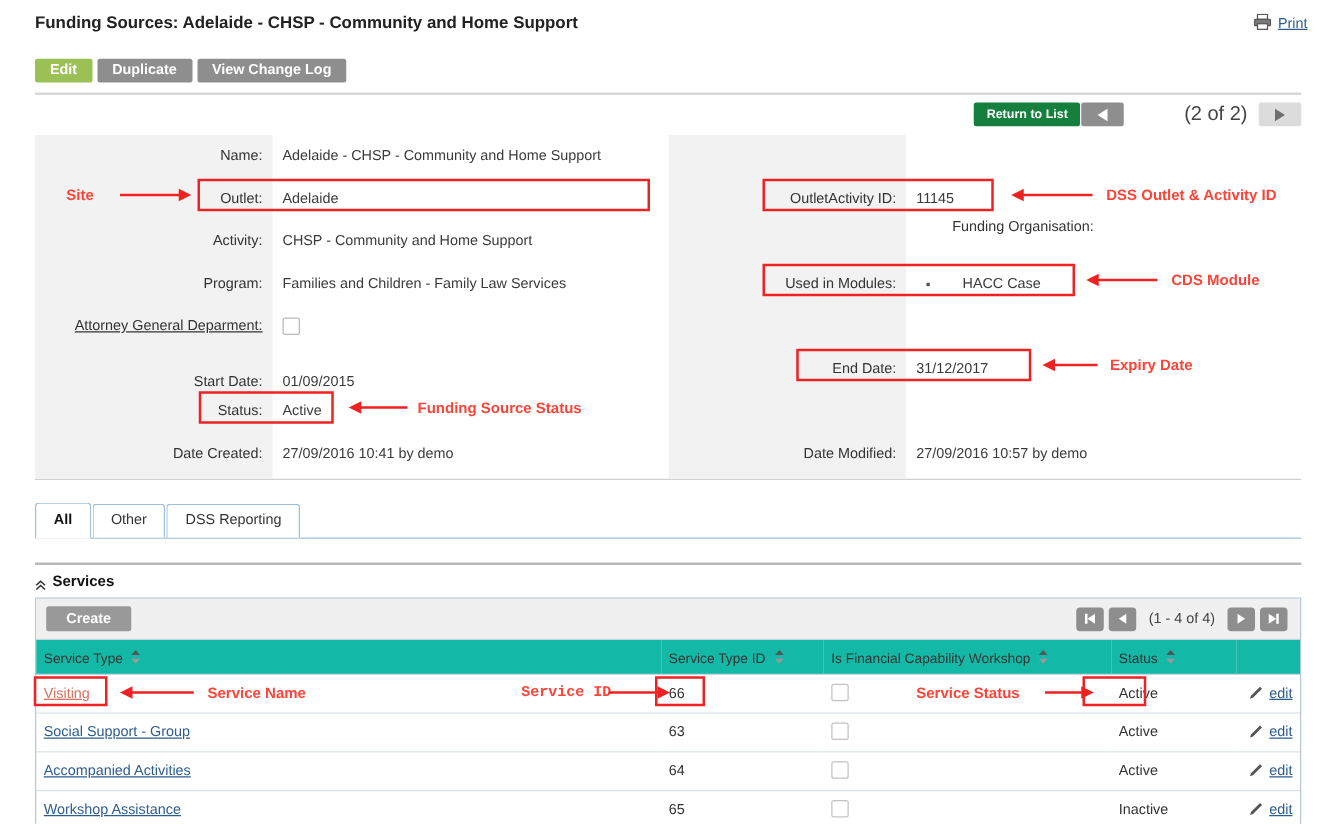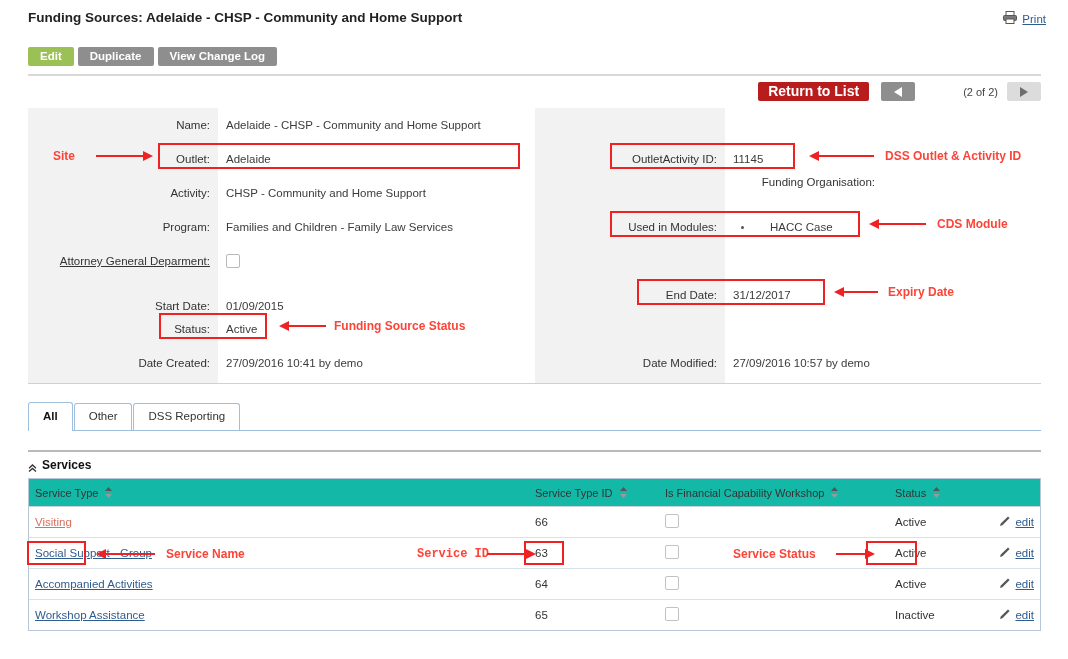--- a/index.html
+++ b/index.html
@@ -56,37 +56,37 @@
     width: 1013px; height: 2px; background: #d8d8d8;
   }
 
   
   .topnav {
     position: absolute; right: 27px; top: 82px;
     display: flex; align-items: center;
   }
   .btn-return {
     height: 19px; line-height: 19px; padding: 0 10px;
-    font-size: 14px; font-weight: bold; color: #fff;
-    background: #b91c1c; border-radius: 2px;
-    margin-right: 12px; cursor: pointer; white-space: nowrap;
+    font-size: 10px; font-weight: bold; color: #fff;
+    background: #15803d; border-radius: 2px;
+    margin-right: 1px; cursor: pointer; white-space: nowrap;
   }
   .pgbtn {
     width: 34px; height: 19px;
     border-radius: 2px;
     display: flex; align-items: center; justify-content: center;
     cursor: pointer;
   }
   .pgbtn.dark { background: #8e8e8e; }
   .pgbtn.light { background: #dcdcdc; }
   .tri { width: 0; height: 0; }
   .tri.left  { border-top: 5px solid transparent; border-bottom: 5px solid transparent; border-right: 8px solid #ffffff; }
   .tri.right { border-top: 5px solid transparent; border-bottom: 5px solid transparent; border-left: 8px solid #ffffff; }
   .tri.right.grey { border-left-color: #6f6f6f; }
-  .pgcount { font-size: 11px; color: #444; margin: 0 9px; white-space: nowrap; padding-left: 39px; }
+  .pgcount { font-size: 16px; color: #444; margin: 0 9px; white-space: nowrap; padding-left: 39px; }
 
   
   .form {
     position: absolute; left: 28px; top: 108px;
     width: 1013px; height: 275px;
     background: #ffffff;
     border-bottom: 1px solid #d0d0d0;
   }
   .col { position: absolute; top: 0; width: 506px; height: 275px; }
   .col.left  { left: 0; }
@@ -393,20 +393,40 @@
   <span class="chev">
     <svg width="9" height="9" viewBox="0 0 9 9">
       <path d="M1 4.2 L4.5 1 L8 4.2" fill="none" stroke="#333" stroke-width="1.3"></path>
       <path d="M1 7.6 L4.5 4.4 L8 7.6" fill="none" stroke="#333" stroke-width="1.3"></path>
     </svg>
   </span>
   <span>Services</span>
 </div>
 
 <div class="panel">
+  <div class="panel-toolbar">
+    <div class="btn-create">Create</div>
+    <div class="tnav">
+      <div class="tbtn">
+        <span class="t-bar"></span>
+          <span class="t-tri left"></span>
+      </div>
+      <div class="tbtn">
+        <span class="t-tri left"></span>
+      </div>
+      <div class="tcount">(1 - 4 of 4)</div>
+      <div class="tbtn">
+        <span class="t-tri right"></span>
+      </div>
+      <div class="tbtn">
+        <span class="t-tri right"></span>
+          <span class="t-bar"></span>
+      </div>
+    </div>
+  </div>
 
   <table class="grid">
     <colgroup>
       <col style="width:500px">
         <col style="width:130px">
         <col style="width:230px">
         <col style="width:100px">
         <col style="width:51px">
     </colgroup>
     <thead>

